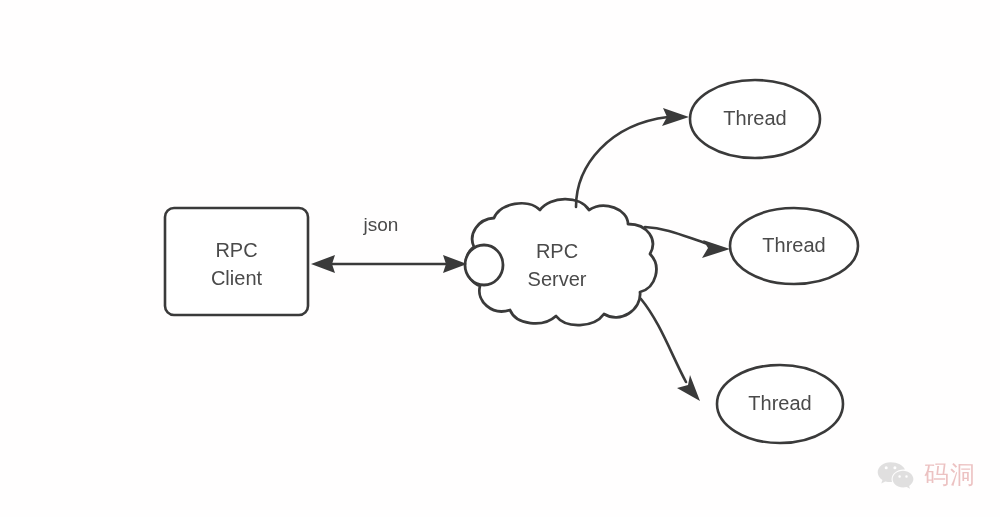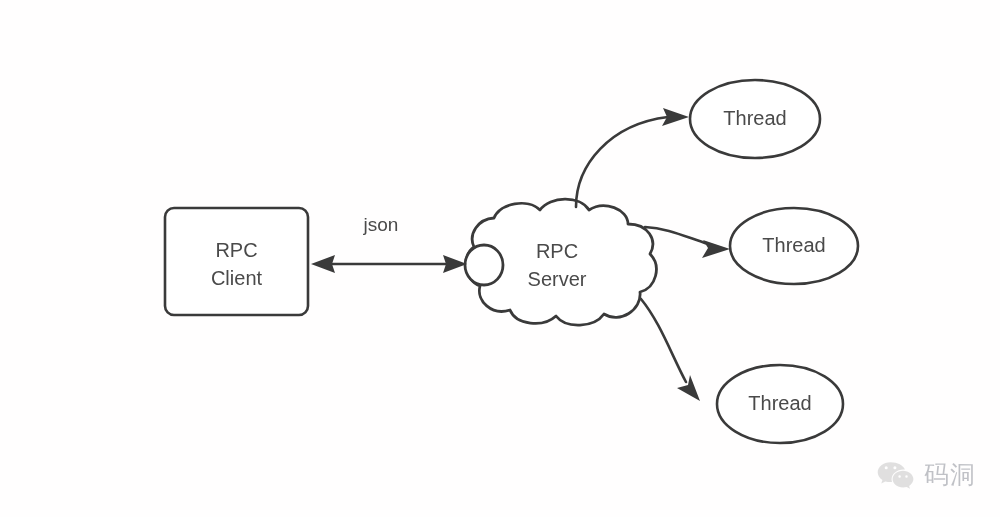--- a/index.html
+++ b/index.html
@@ -72,21 +72,21 @@
     opacity: 0.26;
   }
   #watermark .wm-mark {
     display: block;
     width: 40px;
     height: 30px;
   }
   #watermark .wm-text {
     font-family: "DejaVu Sans", sans-serif;
     font-size: 25px;
-    color: #0f172a;
+    color: #b91c1c;
     letter-spacing: 1px;
     line-height: 1;
   }
 </style>
 </head>
 <body>
 
 <div id="canvas">
 
   <svg id="diagram-svg" viewBox="0 0 1000 517">

